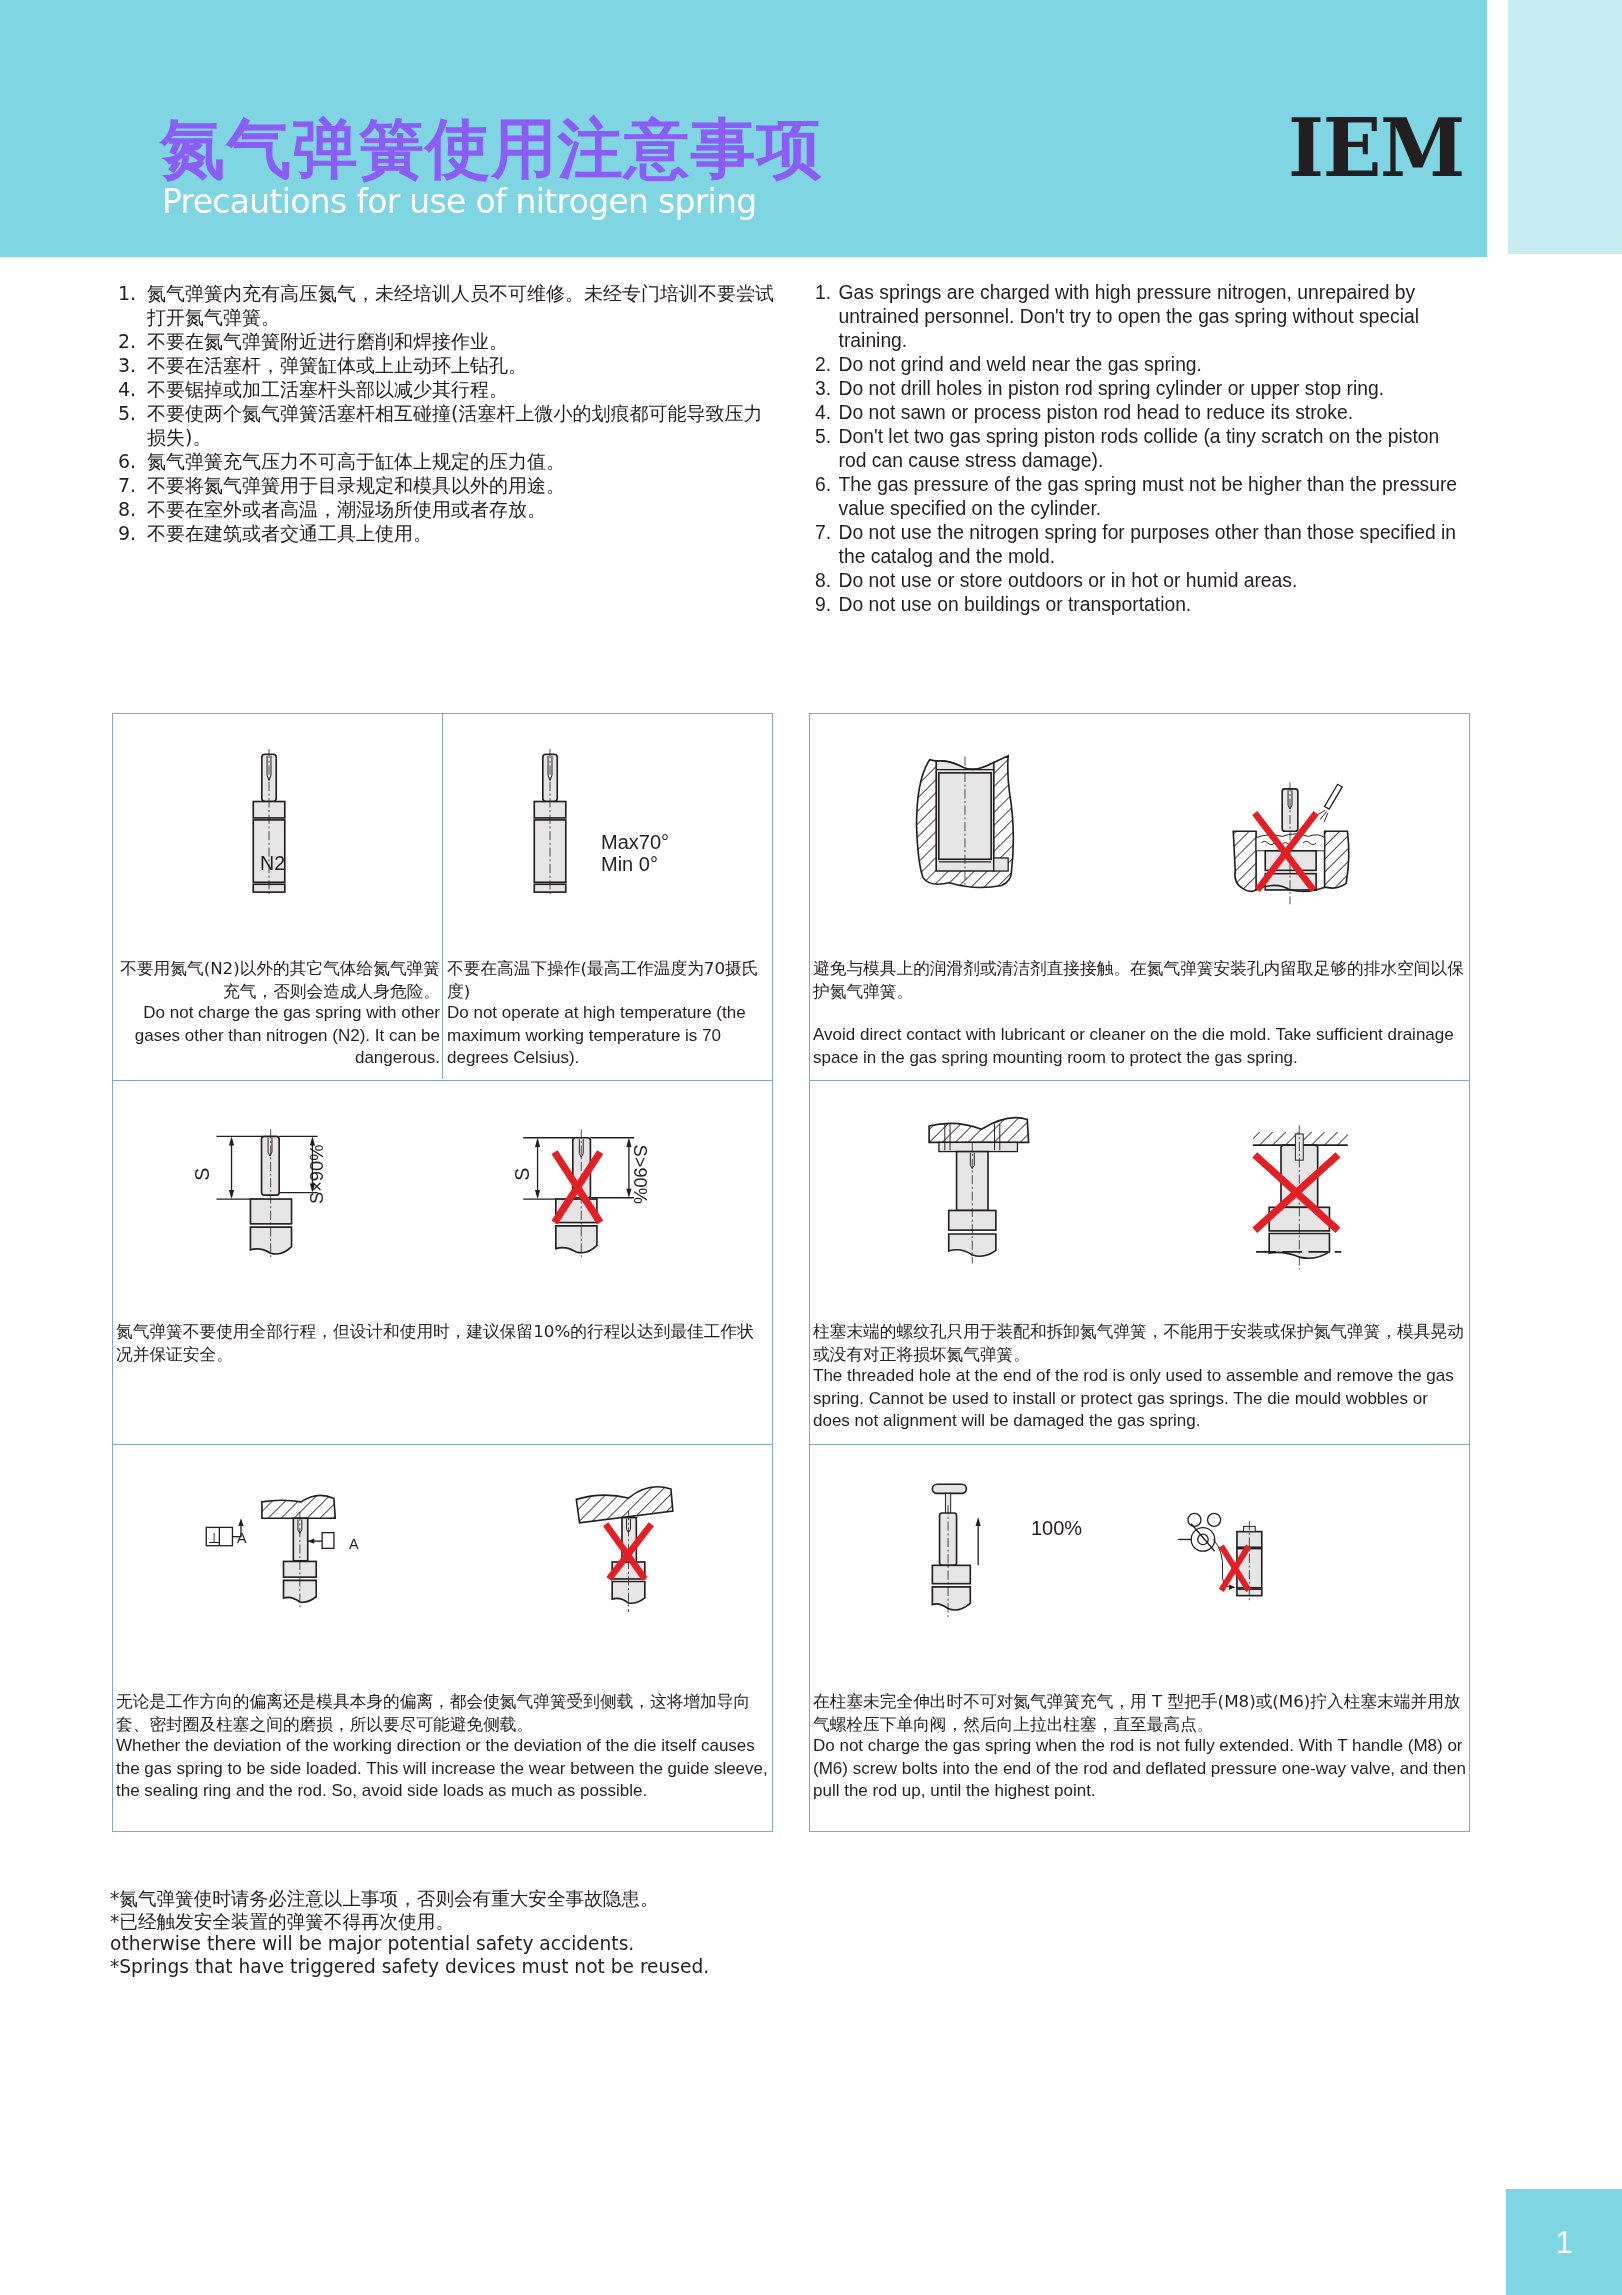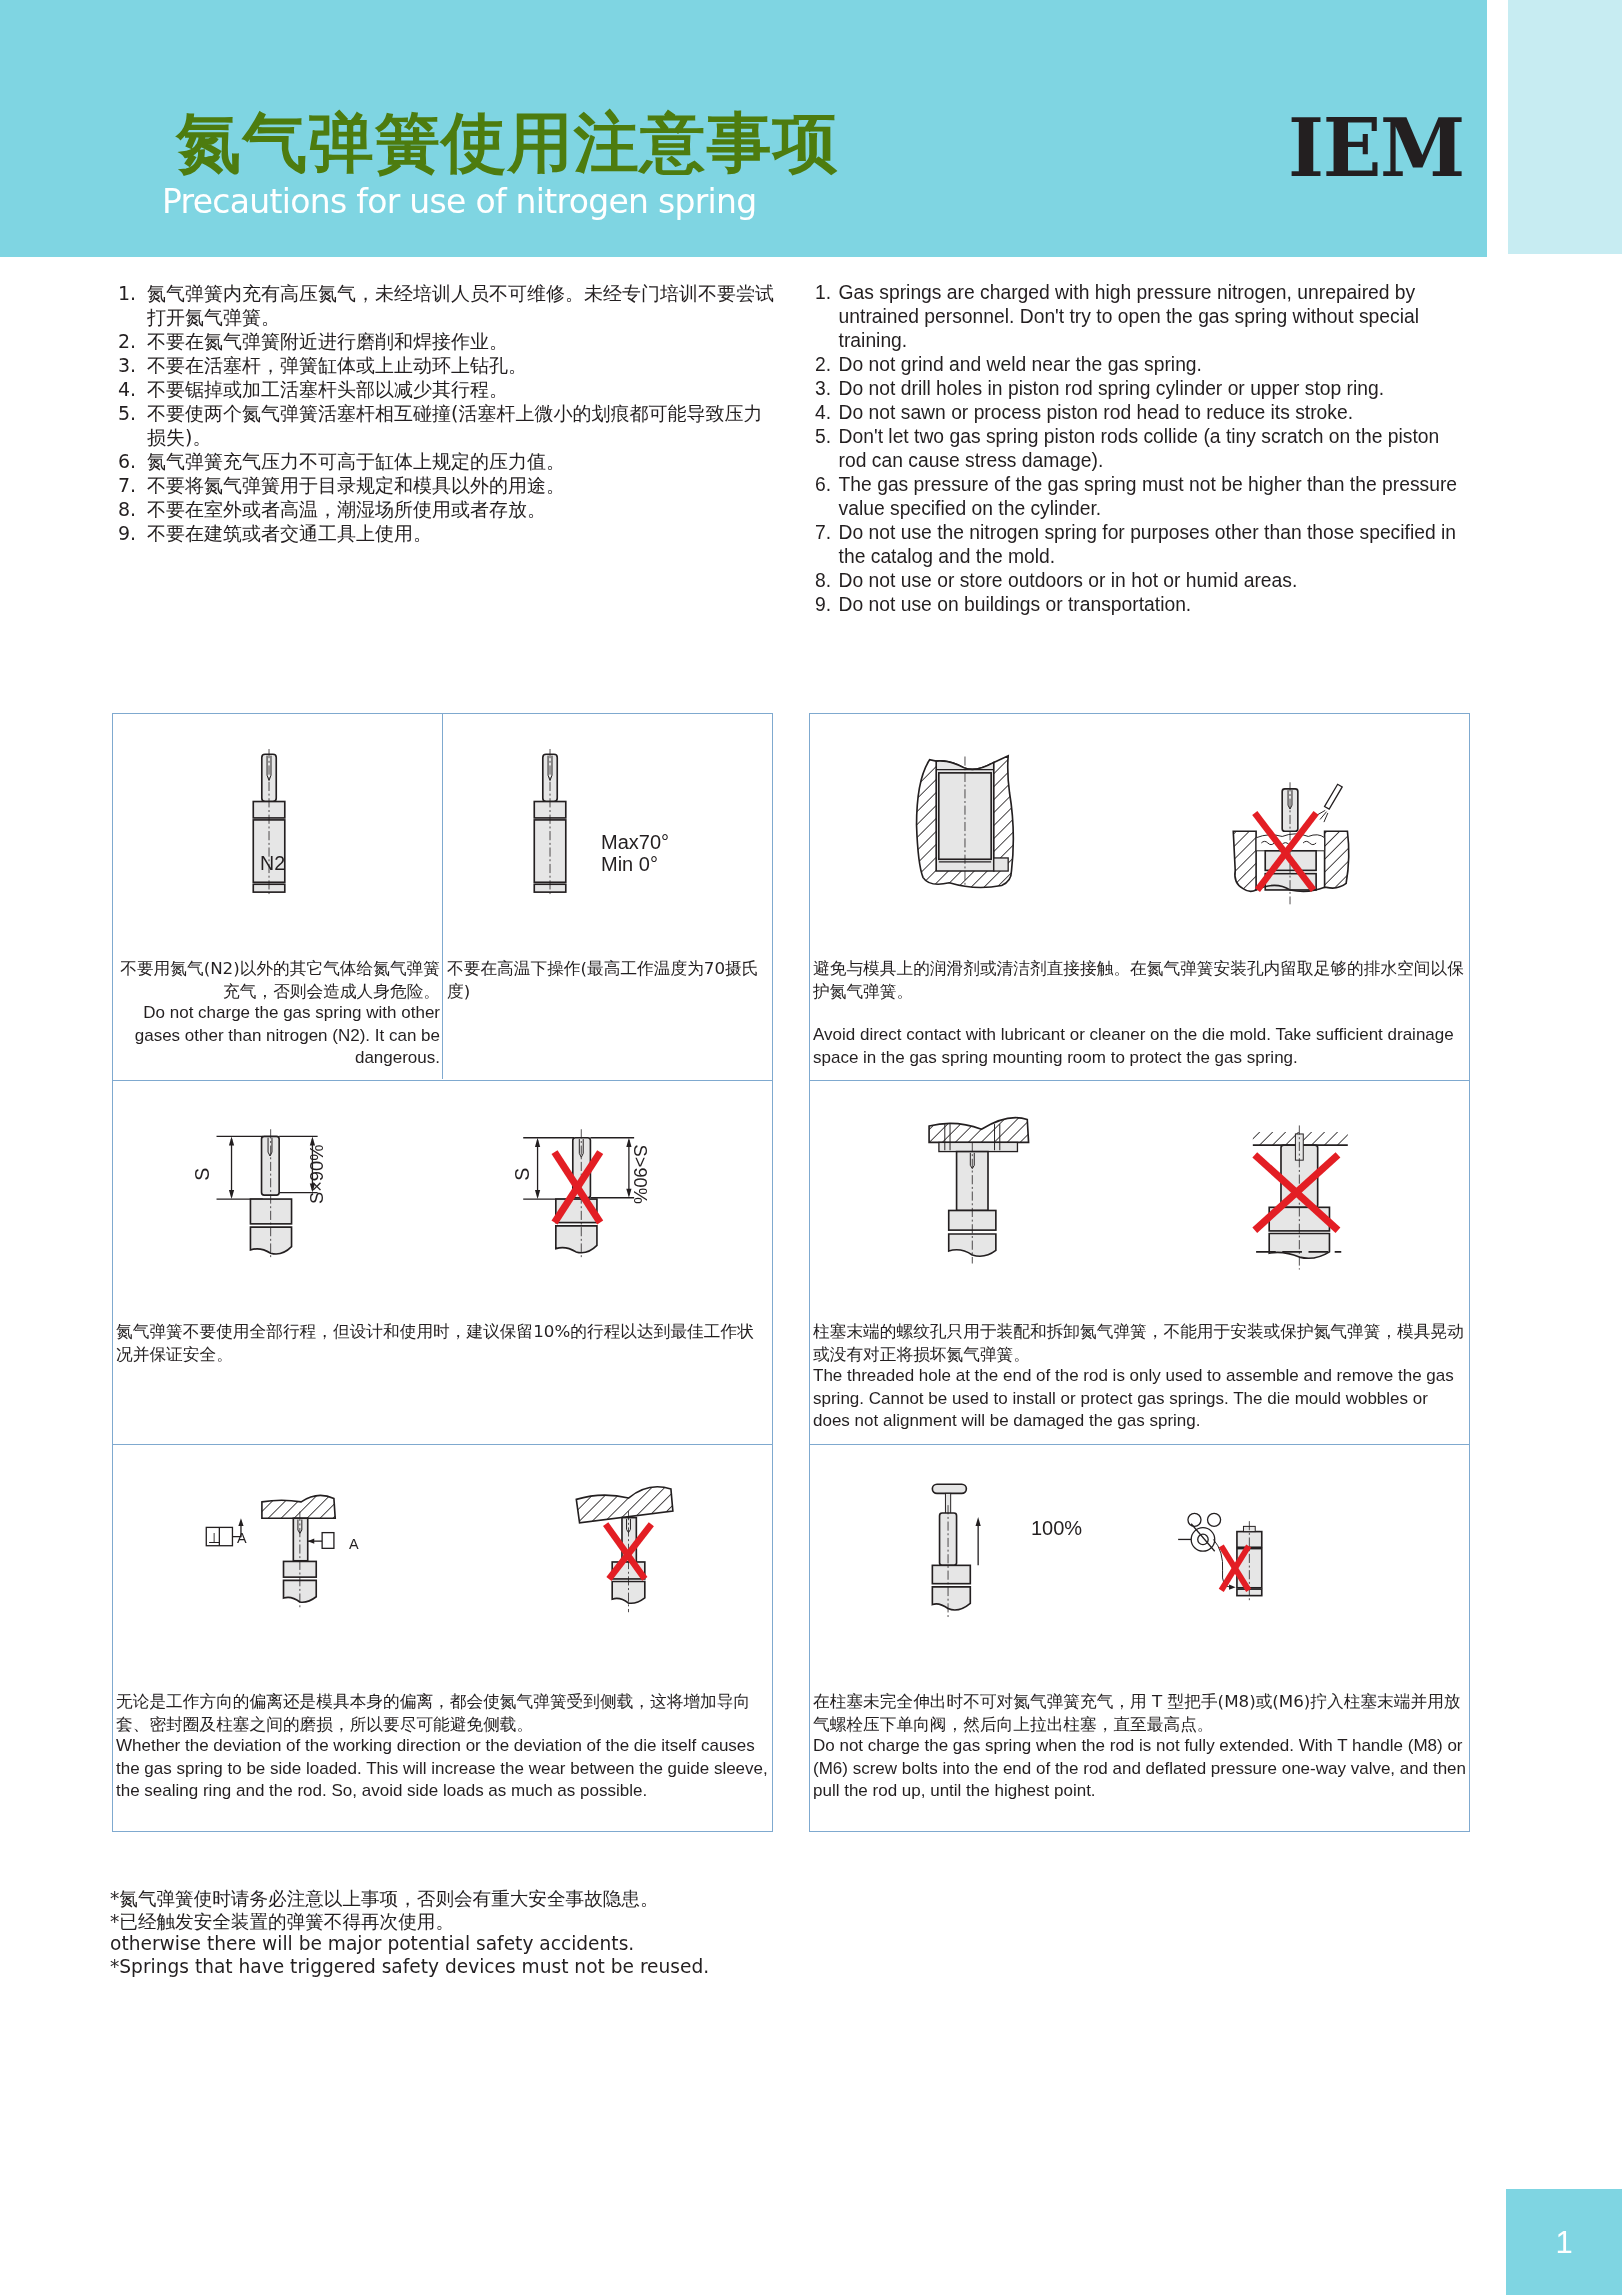--- a/index.html
+++ b/index.html
@@ -1,21 +1,21 @@
 <!DOCTYPE html>
 <html style="font-size:10.5px"><head>
 <meta charset="utf-8">
 <style>
   html, body { margin:0; padding:0; }
   body { width:1623px; height:2295px; position:relative; background:#ffffff; overflow:hidden;
          font-family:"Liberation Sans","DejaVu Sans",sans-serif; color:#231f20; }
   .hdr { position:absolute; left:0; top:0; width:1487px; height:257px; background:#7fd5e2; }
   .hdr-light { position:absolute; left:1508px; top:0; width:115px; height:254px; background:#c7ecf2; }
-  .title-cn { position:absolute; left:176px; top:116px; font-size:65px; font-weight:bold; color:#4d7c0f;
-              font-family:Liberation Mono, monospace; letter-spacing:1.3px; line-height:1; white-space:nowrap; }
+  .title-cn { position:absolute; left:160px; top:116px; font-size:65px; font-weight:bold; color:#8b5cf6;
+              font-family:Liberation Sans, sans-serif; letter-spacing:1.3px; line-height:1; white-space:nowrap; }
   .title-en { position:absolute; left:162px; top:185px; font-size:33px; color:#ffffff; line-height:1;
               font-family:"DejaVu Sans",sans-serif; letter-spacing:-0.7px; white-space:nowrap; }
   .logo { position:absolute; left:1288px; top:110px; font-family:"DejaVu Serif","Liberation Serif",serif;
           font-weight:bold; font-size:77px; color:#231f20; line-height:1; letter-spacing:-1.3px; transform:scaleY(1.05); }
 
   .list-cn { position:absolute; left:118px; top:281px; width:661px; margin:0; padding:0; list-style:none;
              font-family:"DejaVu Sans",sans-serif; font-size:19px; line-height:24px; }
   .list-cn li { position:relative; padding-left:29px; }
   .list-cn .num { position:absolute; left:0; top:0; }
   .list-en { position:absolute; left:815px; top:281px; width:654px; margin:0; padding:0; list-style:none;
@@ -104,20 +104,21 @@
   <path d="M38 10 L38 40 L41 48 L44 40 L44 10" fill="none" stroke="#231f20" stroke-width="1.5"></path>
   <rect x="17" y="80" width="48" height="25" fill="#e6e6e6" stroke="#231f20" stroke-width="2.5"></rect>
   <rect x="17" y="108" width="48" height="95" fill="#e6e6e6" stroke="#231f20" stroke-width="2.5"></rect>
   <rect x="17" y="206" width="48" height="12" fill="#e6e6e6" stroke="#231f20" stroke-width="2.5"></rect>
   <line x1="41" y1="0" x2="41" y2="222" stroke="#231f20" stroke-width="1.2" stroke-dasharray="14 4 3 4"></line>
 </svg>
 <div class="cap" style="left:601px;top:831px;font-size:20px;">Max70°</div>
 <div class="cap" style="left:601px;top:853px;font-size:20px;">Min 0°</div>
 <div class="cap" style="left:447px;top:957px;width:324px;">
   <span class="cn">不要在高温下操作(最高工作温度为70摄氏度)</span>
+  <span class="en">Do not operate at high temperature (the maximum working temperature is 70 degrees Celsius).</span>
 </div>
 
 <svg class="fig" style="left:200px;top:1126px" width="157" height="137" viewBox="0 0 240 210">
   <line x1="25" y1="16" x2="96" y2="16" stroke="#231f20" stroke-width="2"></line>
   <line x1="25" y1="112" x2="96" y2="112" stroke="#231f20" stroke-width="2"></line>
   <line x1="48" y1="20" x2="48" y2="108" stroke="#231f20" stroke-width="2"></line>
   <polygon points="48,16 44,30 52,30" fill="#231f20"></polygon>
     <polygon points="48,112 44,98 52,98" fill="#231f20"></polygon>
   <rect x="94" y="16" width="27" height="90" rx="4" fill="#e6e6e6" stroke="#231f20" stroke-width="2.5"></rect>
   <path d="M104 18 L104 40 L107 46 L110 40 L110 18" fill="none" stroke="#231f20" stroke-width="1.5"></path>

